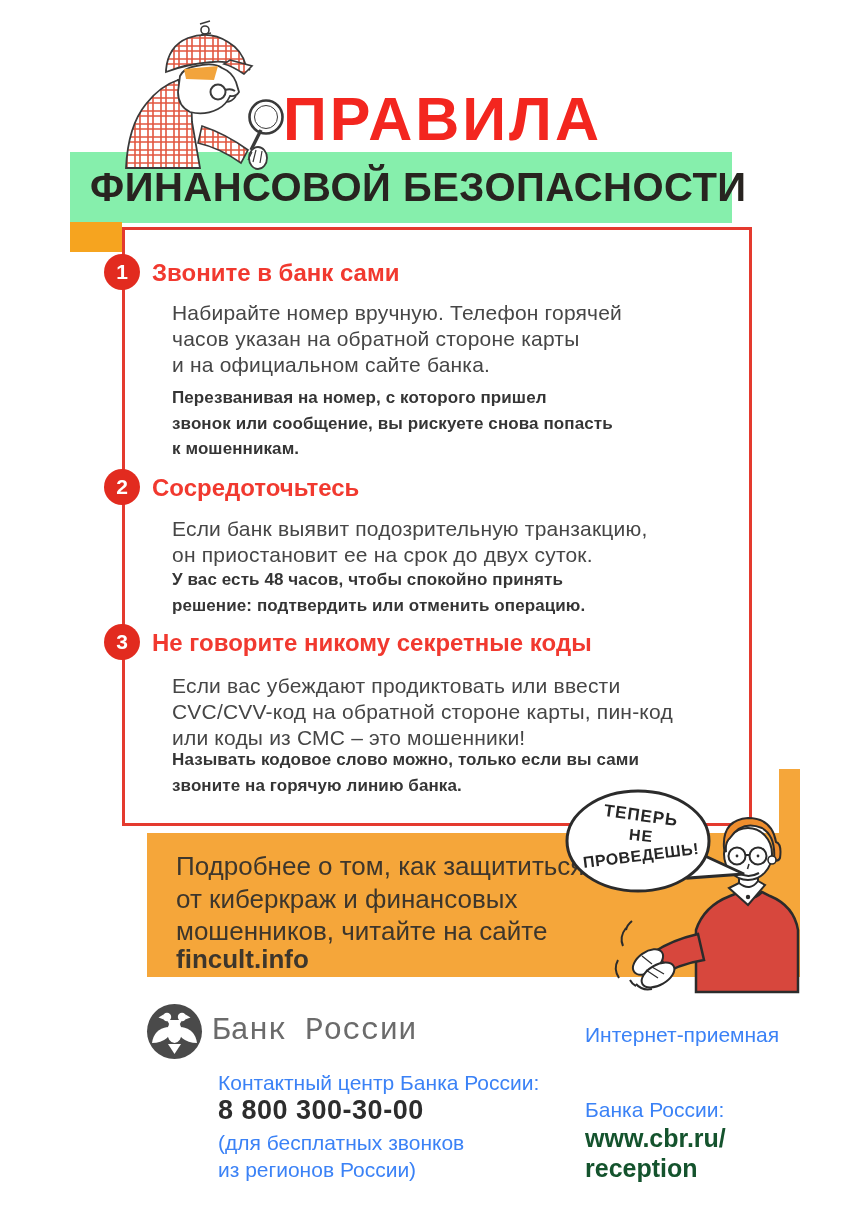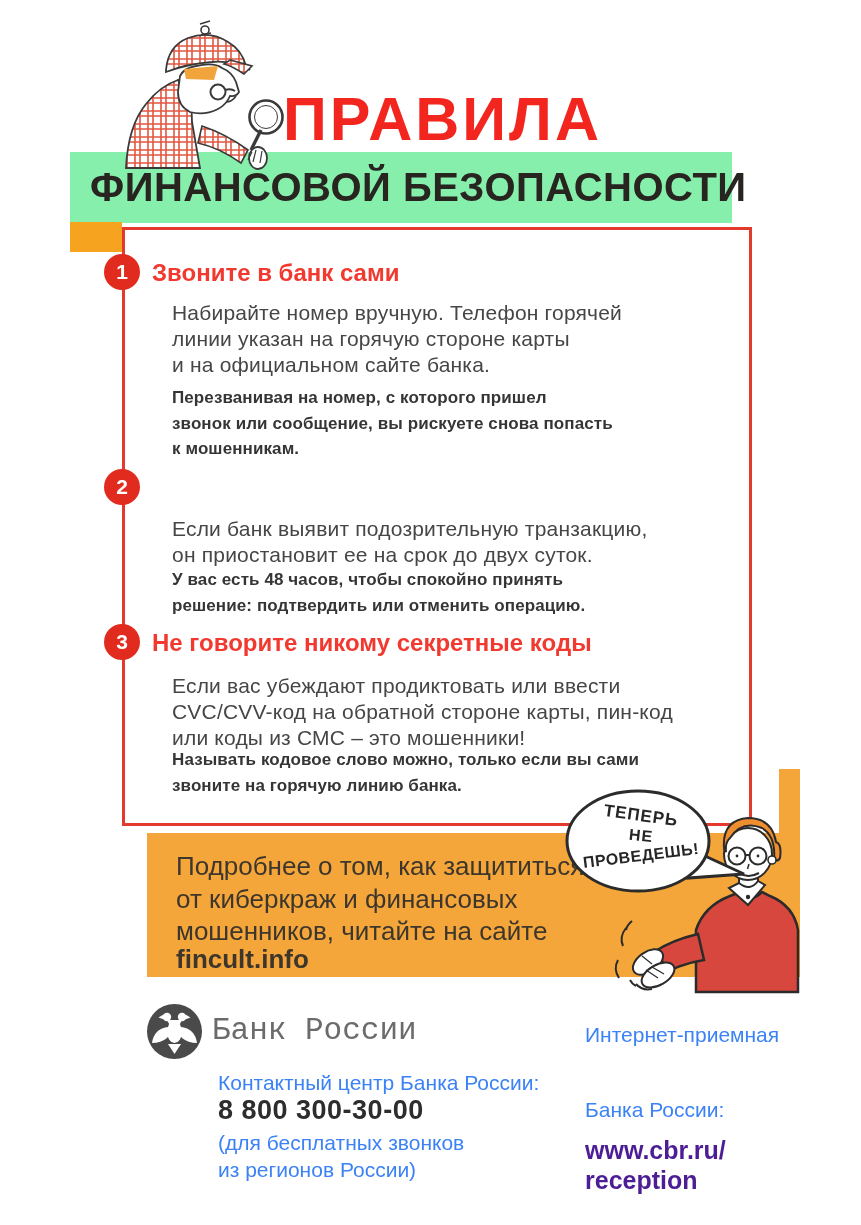--- a/index.html
+++ b/index.html
@@ -20,21 +20,21 @@
   .orange{background:#F5A63A;}
   .promo{font-size:26px;line-height:32.5px;color:#3D362C;}
   .promo-site{font-size:26px;font-weight:bold;color:#3D362C;}
   .bubble-text{width:126px;text-align:center;color:#262626;z-index:6;}
   .bubble-text .b1{font-size:17px;font-weight:bold;letter-spacing:1px;transform:rotate(8deg);}
   .bubble-text .b2{font-size:16px;font-weight:bold;letter-spacing:1px;transform:rotate(6deg);margin-top:1px;}
   .bubble-text .b3{font-size:16px;font-weight:bold;letter-spacing:.5px;transform:rotate(-7deg);margin-top:2px;}
   .bank-name{font-family:Liberation Mono, monospace;font-size:31px;color:#6b6b6b;}
   .f-label{font-size:21px;color:#3b82f6;}
   .f-phone{font-size:27px;font-weight:bold;color:#2d2d2d;letter-spacing:.5px;}
-  .f-url{font-size:25px;font-weight:bold;color:#4c1d95;margin-top:12px;}
+  .f-url{font-size:25px;font-weight:bold;color:#14532d;}
   svg{position:absolute;overflow:visible;}
 </style>
 </head>
 <body>
 
 <div class="page">
 
   <div class="t title" style="left:283px;top:84px;">ПРАВИЛА</div>
 
   <div class="abs banner" style="left:70px;top:152px;width:662px;height:71px;z-index:1;">
@@ -77,32 +77,33 @@
   </svg>
 
   <div class="abs card" style="left:122px;top:227px;width:630px;height:599px;z-index:2;"></div>
 
   <div class="abs circle" style="left:104px;top:254px;">
     <span>1</span>
   </div>
   <div class="t heading" style="left:152px;top:259px;z-index:3;">Звоните в банк сами</div>
   <div class="abs body" style="left:172px;top:300px;z-index:3;">
     <div>Набирайте номер вручную. Телефон горячей</div>
-    <div>линии указан на горячую стороне карты</div>
+    <div>часов указан на обратной стороне карты</div>
     <div>и на официальном сайте банка.</div>
   </div>
   <div class="abs boldp" style="left:172px;top:385px;z-index:3;">
     <div>Перезванивая на номер, с которого пришел</div>
     <div>звонок или сообщение, вы рискуете снова попасть</div>
     <div>к мошенникам.</div>
   </div>
 
   <div class="abs circle" style="left:104px;top:469px;">
     <span>2</span>
   </div>
+  <div class="t heading" style="left:152px;top:474px;z-index:3;">Сосредоточьтесь</div>
   <div class="abs body" style="left:172px;top:516px;z-index:3;">
     <div>Если банк выявит подозрительную транзакцию,</div>
     <div>он приостановит ее на срок до двух суток.</div>
   </div>
   <div class="abs boldp" style="left:172px;top:567px;z-index:3;">
     <div>У вас есть 48 часов, чтобы спокойно принять</div>
     <div>решение: подтвердить или отменить операцию.</div>
   </div>
 
   <div class="abs circle" style="left:104px;top:624px;">

